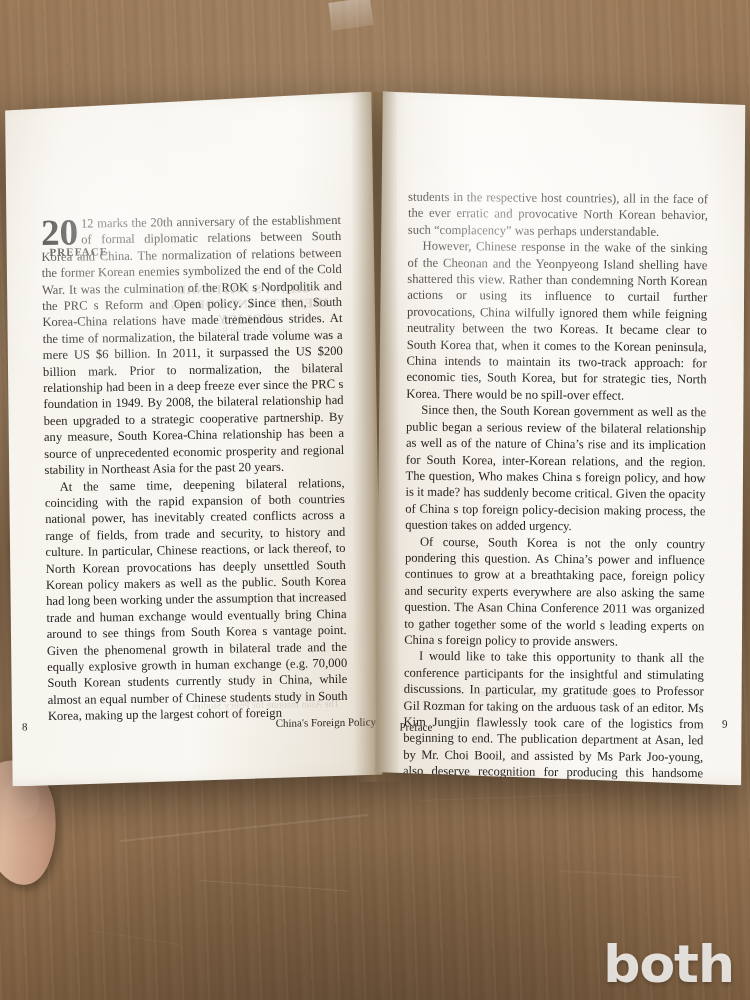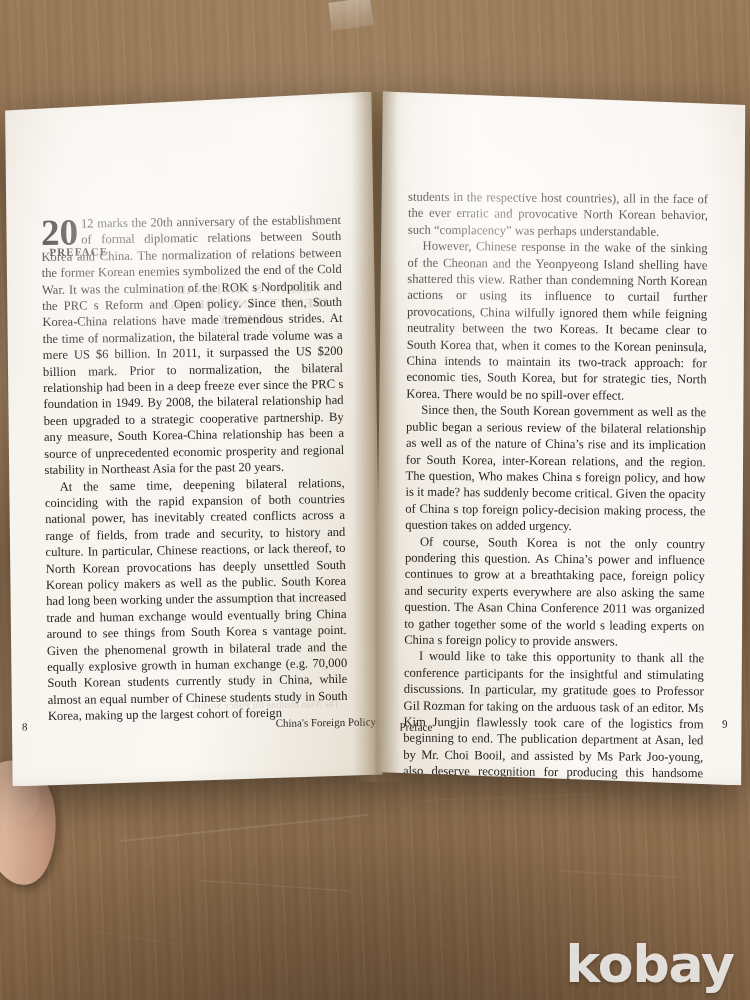--- a/index.html
+++ b/index.html
@@ -185,13 +185,13 @@
     </div>
 
     <div class="folio folio-cap-r">Preface</div>
     <div class="folio folio-num-r">9</div>
     <div class="sheen"></div>
   </div>
 
   <div class="gutter"></div>
 </div>
 
-<div class="watermark">kobay</div>
+<div class="watermark">both</div>
 
 </body></html>

